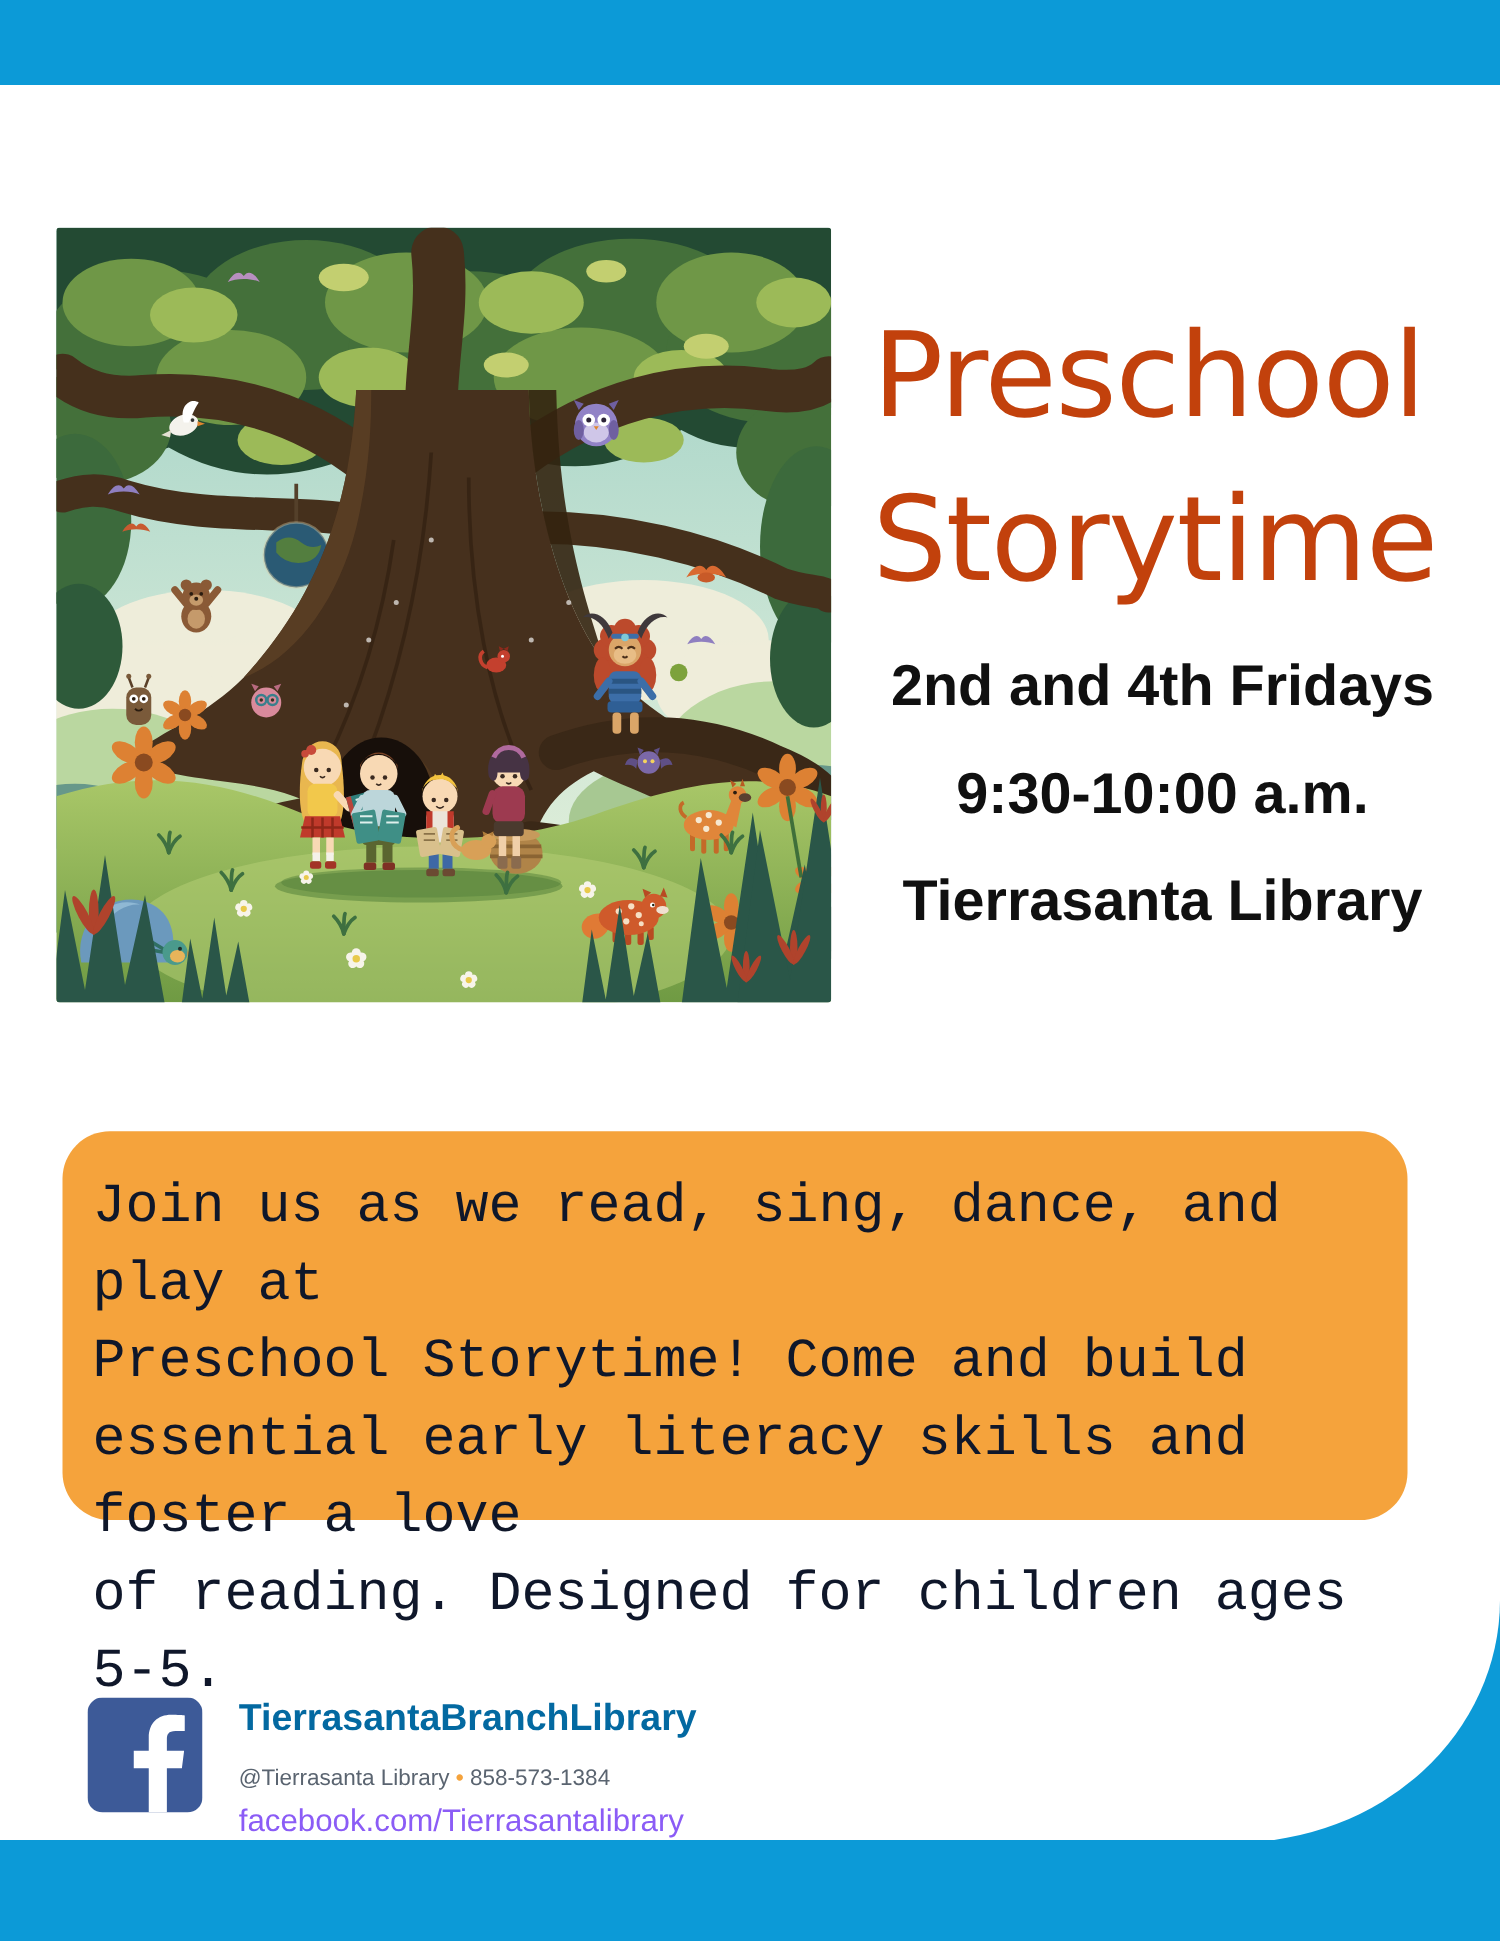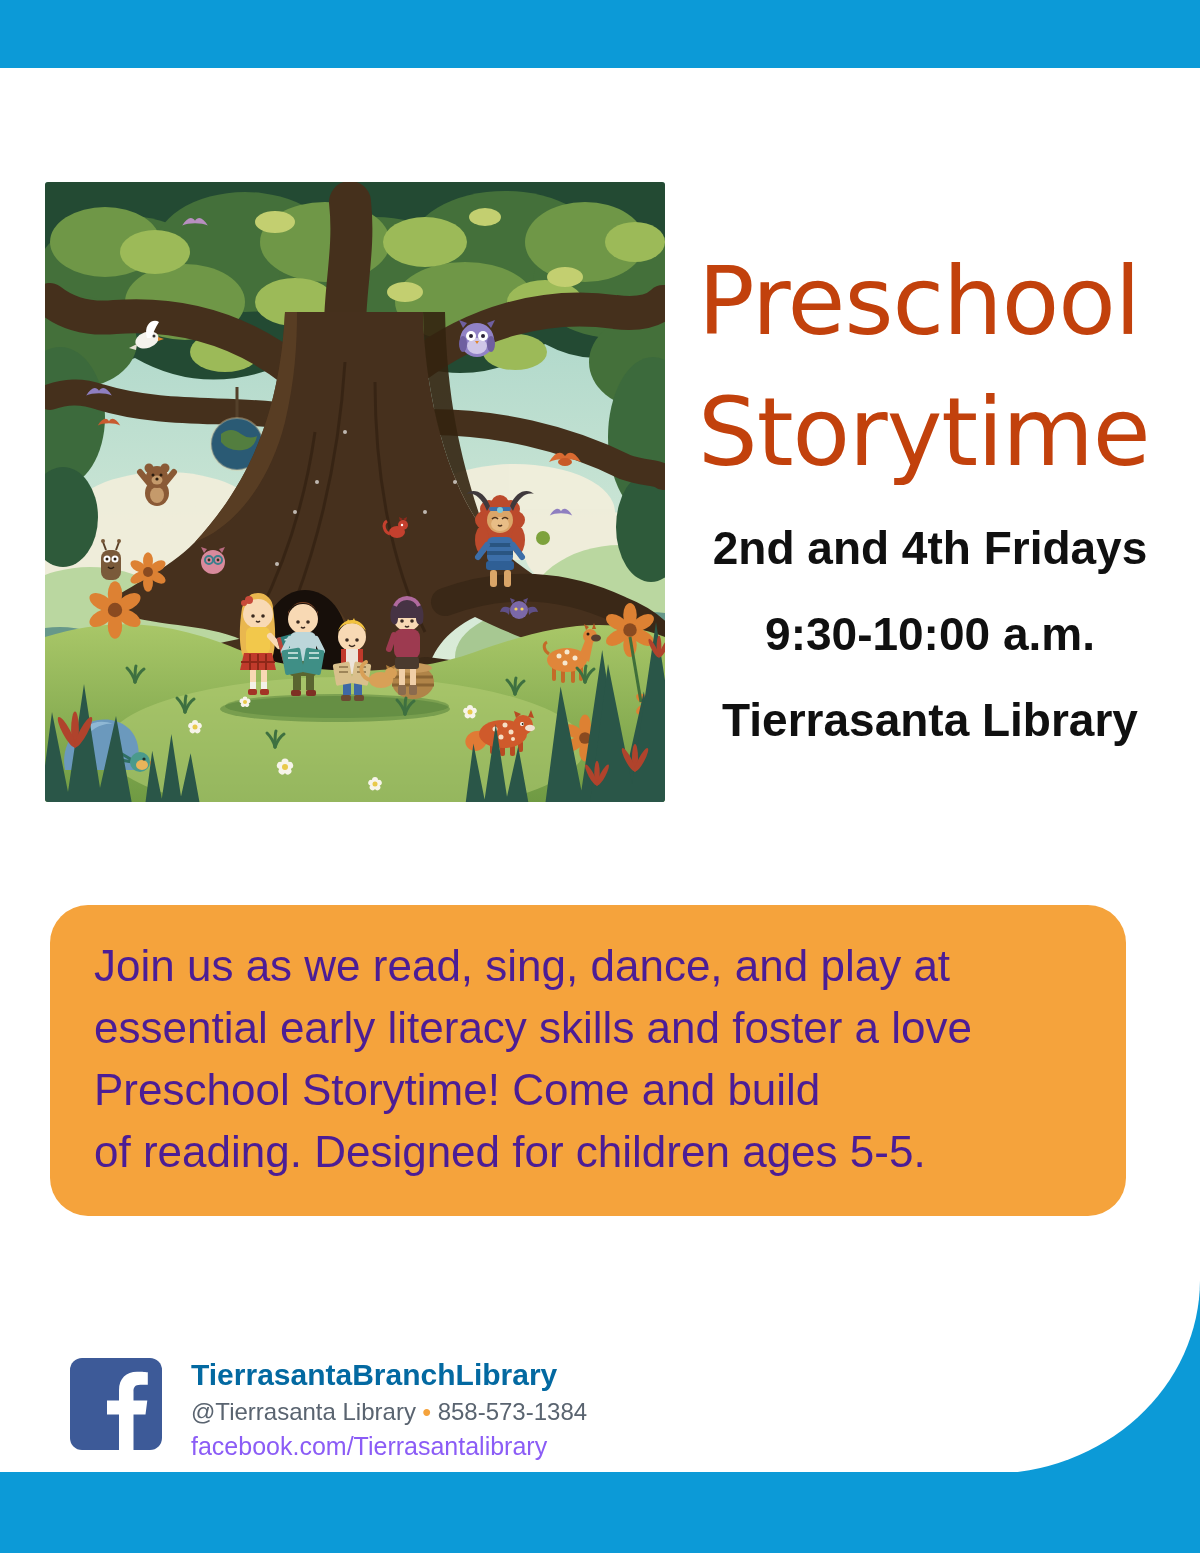--- a/index.html
+++ b/index.html
@@ -11,25 +11,25 @@
   .corner-white{position:absolute;top:1280px;right:0;width:212px;height:194px;background:#fff;
         border-bottom-right-radius:212px 194px;}
   .illustration{position:absolute;left:45px;top:182px;width:620px;height:620px;border-radius:3px;overflow:hidden;}
   .title{position:absolute;left:698px;top:236px;width:480px;margin:0;
         font-family:"DejaVu Sans","Liberation Sans",sans-serif;font-weight:400;
         font-size:94px;line-height:131px;color:#c2410c;letter-spacing:-1px;}
   .schedule{position:absolute;left:655px;top:505px;width:550px;text-align:center;
         font-weight:bold;font-size:46px;line-height:86px;color:#101010;}
   .desc-box{position:absolute;left:50px;top:905px;width:1076px;height:311px;box-sizing:border-box;
         background:#F5A33C;border-radius:38px;padding:30px 28px 0 24px;}
-  .desc-box .line{font-family:Liberation Sans, sans-serif;font-size:44px;line-height:62px;color:#4c1d95;margin-left:20px;}
+  .desc-box .line{font-family:Liberation Mono, monospace;font-size:44px;line-height:62px;color:#0f172a;}
   .footer-fb{position:absolute;left:70px;top:1358px;width:92px;height:92px;}
   .fb-text{position:absolute;left:191px;top:1356px;width:480px;}
   .fb-name{font-weight:bold;font-size:30px;line-height:38px;color:#0369a1;}
-  .fb-handle{font-size:24px;line-height:35px;color:#5A6470;}
+  .fb-handle{font-size:18px;line-height:35px;color:#5A6470;margin-top:11px;}
   .fb-dot{color:#F5A33C;font-weight:bold;}
   .fb-url{font-size:25px;line-height:35px;color:#8b5cf6;}
   .sd-logo{position:absolute;left:982px;top:1350px;width:128px;height:102px;}
 </style>
 </head>
 <body>
 
 <div class="page">
   <div class="top-bar"></div>
   <div class="corner-blue"></div>
@@ -509,22 +509,22 @@
   </h1>
 
   <div class="schedule">
     <div>2nd and 4th Fridays</div>
     <div>9:30-10:00 a.m.</div>
     <div>Tierrasanta Library</div>
   </div>
 
   <div class="desc-box">
     <div class="line">Join us as we read, sing, dance, and play at</div>
+    <div class="line">Preschool Storytime! Come and build</div>
     <div class="line">essential early literacy skills and foster a love</div>
-    <div class="line">Preschool Storytime! Come and build</div>
     <div class="line">of reading. Designed for children ages 5-5.</div>
   </div>
 
   <div class="footer-fb">
     <svg width="92" height="92" viewBox="0 0 92 92" xmlns="http://www.w3.org/2000/svg">
       <rect width="92" height="92" rx="12" fill="#3D5A98"></rect>
       <path fill="#ffffff" d="M63.5,92 V56.5 H75.5 L77.3,42.5 H63.5 V33.6 C63.5,29.6 64.6,26.8 70.4,26.8 H77.8 V14.3
         C76.5,14.1 72.1,13.75 67,13.75 C56.3,13.75 49,20.3 49,32.2 V42.5 H37 V56.5 H49 V92 Z"></path>
     </svg>
   </div>

